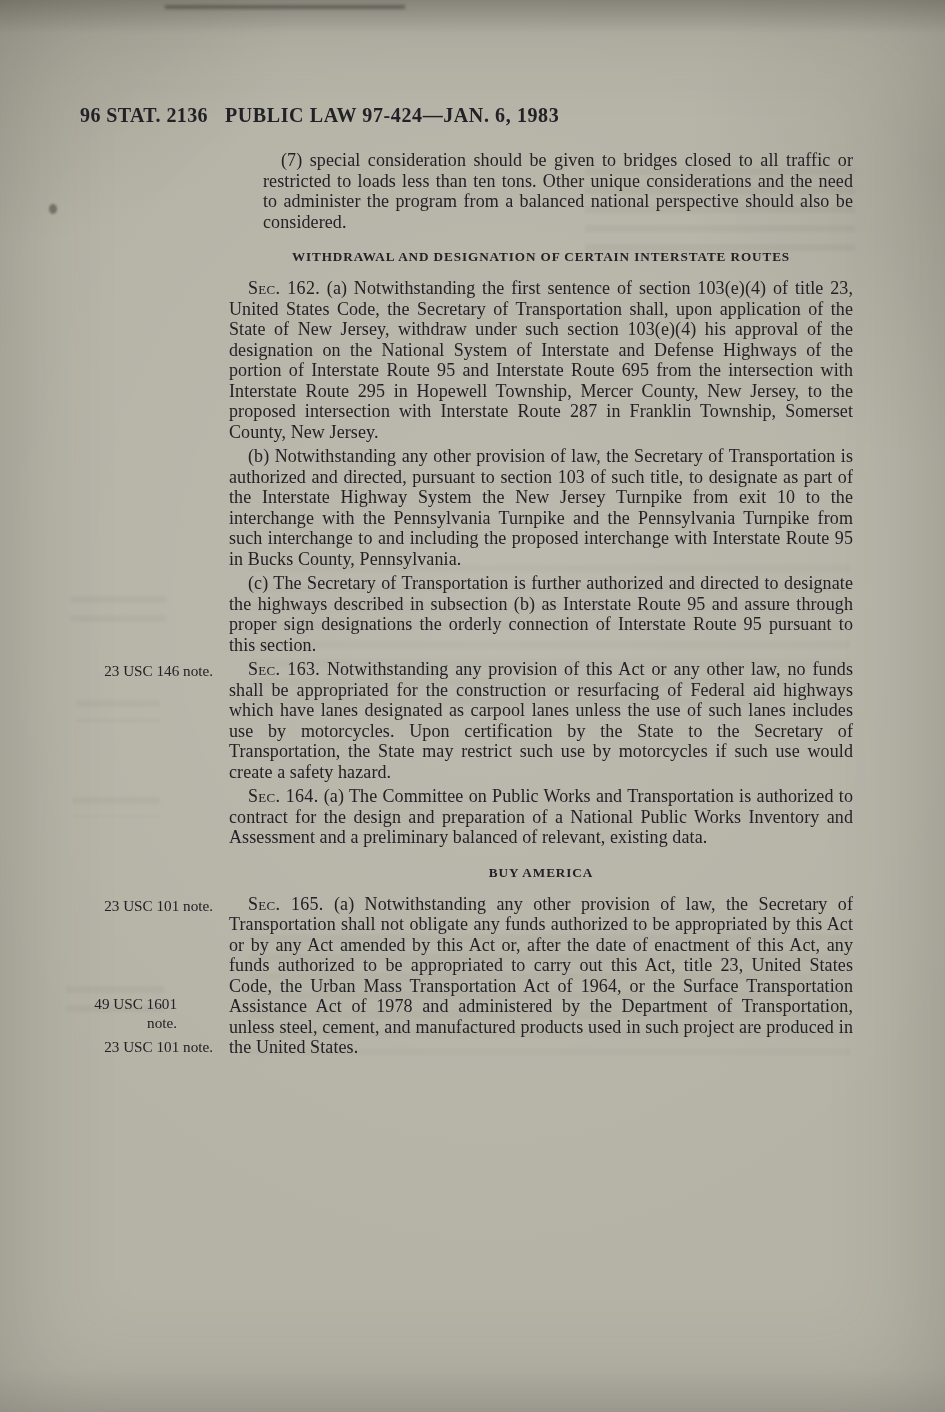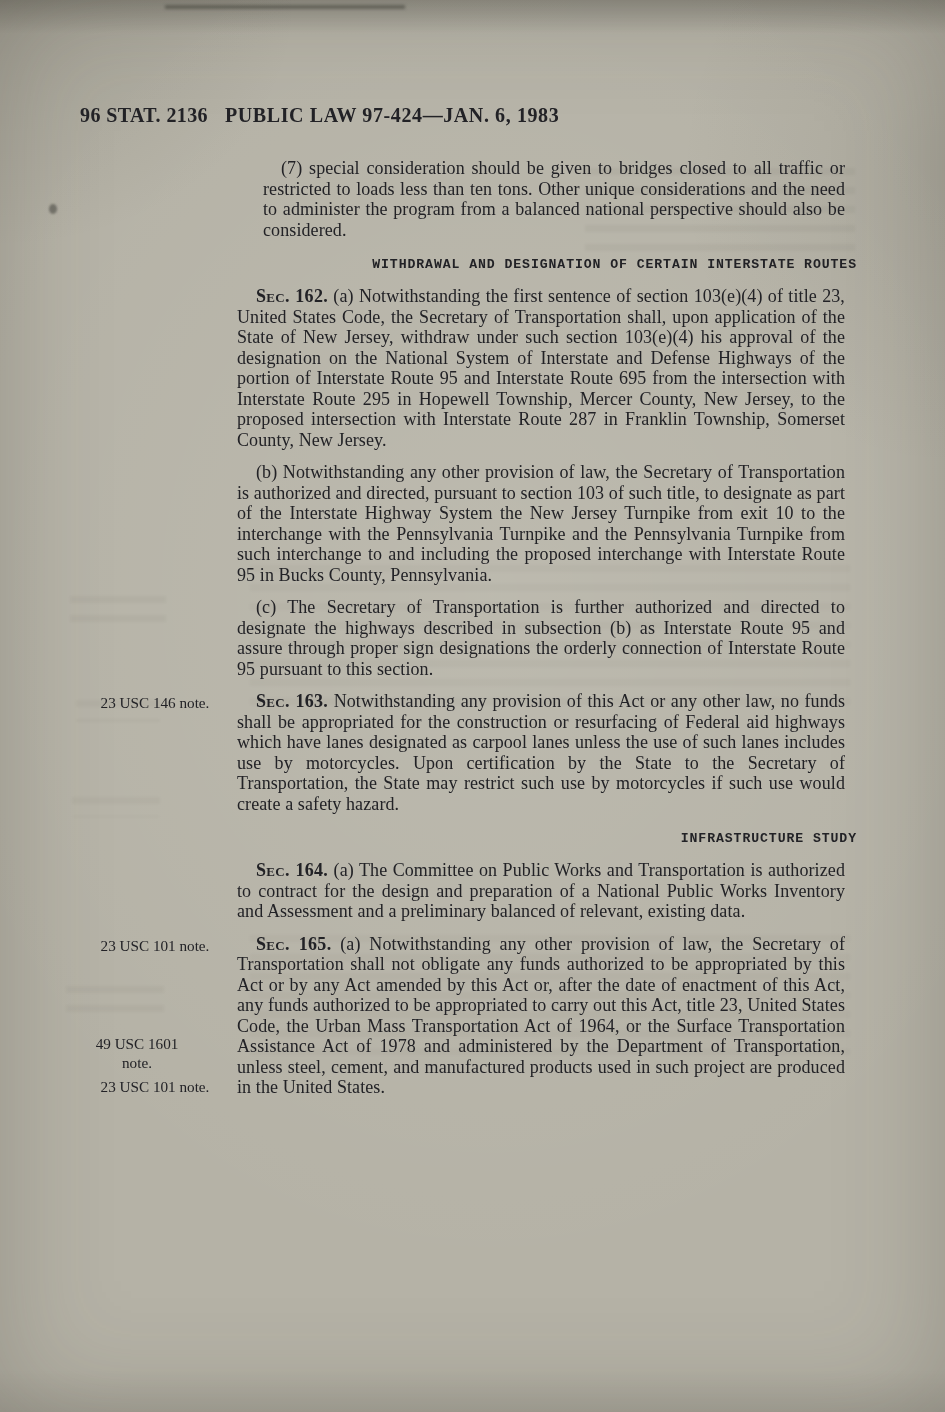--- a/index.html
+++ b/index.html
@@ -26,27 +26,27 @@
   .ns1{top:596px;left:70px;width:96px;height:38px;opacity:0.45;}
   .ns2{top:700px;left:76px;width:84px;height:22px;opacity:0.4;}
   .ns3{top:797px;left:72px;width:88px;height:20px;opacity:0.4;}
   .ns4{top:986px;left:66px;width:98px;height:34px;opacity:0.45;}
   
   .header{position:absolute;top:104px;left:0;width:100%;font-weight:bold;font-size:20px;}
   .header .stat{position:absolute;left:80px;top:0;letter-spacing:0.4px;white-space:nowrap;}
   .header .title{position:absolute;left:225px;top:0;width:632px;letter-spacing:0.6px;white-space:nowrap;}
   
   .column{position:absolute;left:225px;top:146px;width:632px;font-size:18px;line-height:20.5px;text-align:justify;letter-spacing:0.1px;}
-  .p{margin:12px;text-indent:19px;position:relative;}
+  .p{margin:4px;text-indent:19px;position:relative;}
   .indent-block{margin-left:38px;text-indent:18px;margin-bottom:4px;}
-  h2.shead{margin:17px 0 13px;font-size:13.2px;line-height:16px;font-weight:bold;text-align:right;letter-spacing:0.9px;text-indent:0;font-family:Liberation Mono, monospace;}
-  .sec{font-variant:small-caps;letter-spacing:0.3px;font-weight:bold;}
+  h2.shead{margin:17px 0 13px;font-size:13.2px;line-height:16px;font-weight:bold;text-align:center;letter-spacing:0.9px;text-indent:0;}
+  .sec{font-variant:small-caps;letter-spacing:0.3px;}
   
   .margin-note{position:absolute;left:-148px;top:2px;width:132px;font-size:15.2px;line-height:19px;
-    text-align:center;text-indent:0;letter-spacing:0;font-variant:normal;}
+    text-align:right;text-indent:0;letter-spacing:0;font-variant:normal;}
   .mn-2{top:100px;width:96px;}
   .mn-3{top:143px;}
 </style>
 </head>
 <body>
 
 <div class="page">
 
   <div class="streak"></div>
   <div class="speck"></div>
@@ -72,22 +72,22 @@
       <p class="p"><span class="sec">Sec. 162.</span> <span>(a) Notwithstanding the first sentence of section 103(e)(4) of title 23, United States Code, the Secretary of Transportation shall, upon application of the State of New Jersey, withdraw under such section 103(e)(4) his approval of the designation on the National System of Interstate and Defense Highways of the portion of Interstate Route 95 and Interstate Route 695 from the intersection with Interstate Route 295 in Hopewell Township, Mercer County, New Jersey, to the proposed intersection with Interstate Route 287 in Franklin Township, Somerset County, New Jersey.</span></p>
       <p class="p"><span>(b) Notwithstanding any other provision of law, the Secretary of Transportation is authorized and directed, pursuant to section 103 of such title, to designate as part of the Interstate Highway System the New Jersey Turnpike from exit 10 to the interchange with the Pennsylvania Turnpike and the Pennsylvania Turnpike from such interchange to and including the proposed interchange with Interstate Route 95 in Bucks County, Pennsylvania.</span></p>
       <p class="p"><span>(c) The Secretary of Transportation is further authorized and directed to designate the highways described in subsection (b) as Interstate Route 95 and assure through proper sign designations the orderly connection of Interstate Route 95 pursuant to this section.</span></p>
     </section>
 
     <section>
       <p class="p"><span class="margin-note">23 USC 146 note.</span><span class="sec">Sec. 163.</span> <span>Notwithstanding any provision of this Act or any other law, no funds shall be appropriated for the construction or resurfacing of Federal aid highways which have lanes designated as carpool lanes unless the use of such lanes includes use by motorcycles. Upon certification by the State to the Secretary of Transportation, the State may restrict such use by motorcycles if such use would create a safety hazard.</span></p>
     </section>
 
     <section>
-      <h2 class="shead">INFRASTRUCTURE STUDY</h2>
       <p class="p"><span class="sec">Sec. 164.</span> <span>(a) The Committee on Public Works and Transportation is authorized to contract for the design and preparation of a National Public Works Inventory and Assessment and a preliminary balanced of relevant, existing data.</span></p>
     </section>
 
     <section>
+      <h2 class="shead">BUY AMERICA</h2>
       <p class="p"><span class="margin-note">23 USC 101 note.</span><span class="margin-note mn-2">49 USC 1601 note.</span><span class="margin-note mn-3">23 USC 101 note.</span><span class="sec">Sec. 165.</span> <span>(a) Notwithstanding any other provision of law, the Secretary of Transportation shall not obligate any funds authorized to be appropriated by this Act or by any Act amended by this Act or, after the date of enactment of this Act, any funds authorized to be appropriated to carry out this Act, title 23, United States Code, the Urban Mass Transportation Act of 1964, or the Surface Transportation Assistance Act of 1978 and administered by the Department of Transportation, unless steel, cement, and manufactured products used in such project are produced in the United States.</span></p>
     </section>
 
   </div>
 </div>
 
 </body></html>

